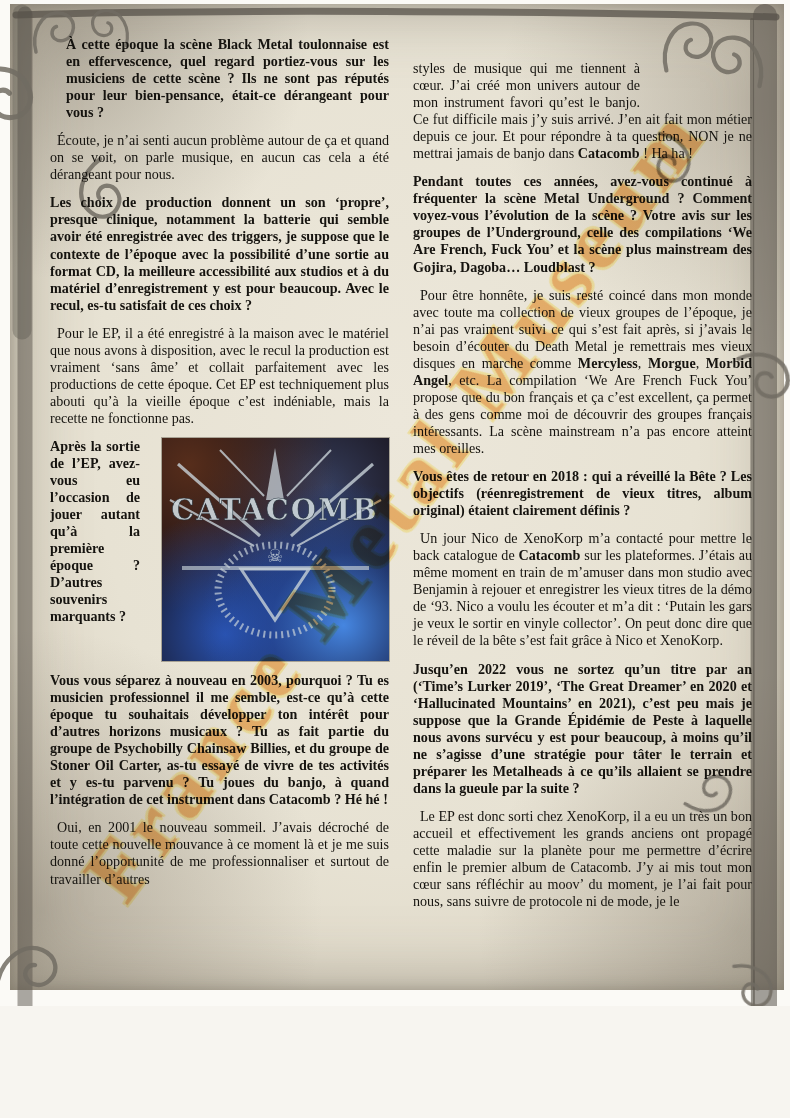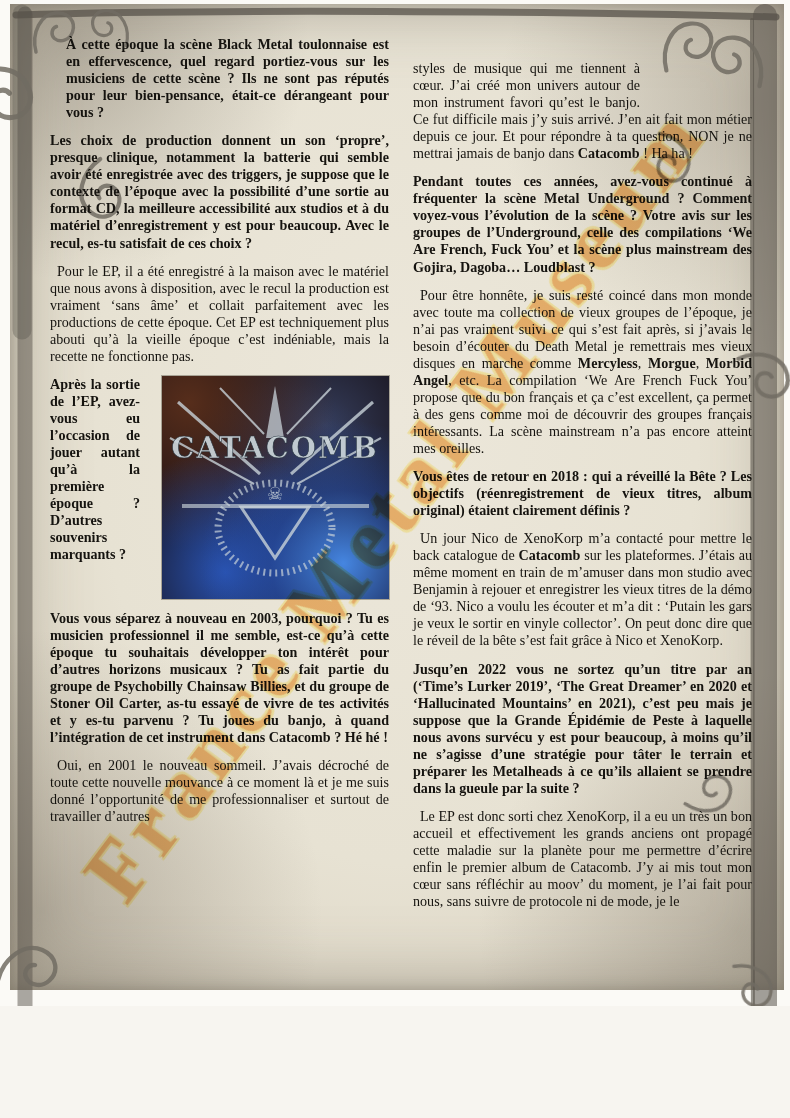--- a/index.html
+++ b/index.html
@@ -81,20 +81,21 @@
       <use href="#curl" transform="translate(120,1096) scale(-0.56,0.56) rotate(170)"></use>
       <use href="#curl" transform="translate(630,1104) scale(0.68) rotate(185)"></use>
       <use href="#curl" transform="translate(700,1106) scale(0.68) rotate(185)"></use>
       <use href="#curl" transform="translate(776,968) scale(0.5) rotate(95)"></use>
     </g>
   </svg>
 
   <div class="content">
     <div class="column" id="left-column">
         <p class="question"><span class="spacer-left" style="width: 16px; height: 74px;"></span><span>À cette époque la scène Black Metal toulonnaise est en effervescence, quel regard portiez-vous sur les musiciens de cette scène ? Ils ne sont pas réputés pour leur bien-pensance, était-ce dérangeant pour vous ?</span></p>
+        <p class="answer"><span>Écoute, je n’ai senti aucun problème autour de ça et quand on se voit, on parle musique, en aucun cas cela a été dérangeant pour nous.</span></p>
         <p class="question"><span>Les choix de production donnent un son ‘propre’, presque clinique, notamment la batterie qui semble avoir été enregistrée avec des triggers, je suppose que le contexte de l’époque avec la possibilité d’une sortie au format CD, la meilleure accessibilité aux studios et à du matériel d’enregistrement y est pour beaucoup. Avec le recul, es-tu satisfait de ces choix ?</span></p>
         <p class="answer"><span>Pour le EP, il a été enregistré à la maison avec le matériel que nous avons à disposition, avec le recul la production est vraiment ‘sans âme’ et collait parfaitement avec les productions de cette époque. Cet EP est techniquement plus abouti qu’à la vieille époque c’est indéniable, mais la recette ne fonctionne pas.</span></p>
         <div class="media-row">
           <p class="question narrow"><span>Après la sortie de l’EP, avez-vous eu l’occasion de jouer autant qu’à la première époque ? D’autres souvenirs marquants ?</span></p>
   <div class="album-cover">
     <svg width="227" height="223" viewBox="0 0 227 223">
       <g stroke="#c8d2d8" fill="none" opacity="0.8">
         <path d="M16,26 L98,98" stroke-width="3"></path>
         <path d="M8,62 L92,108" stroke-width="2"></path>
         <path d="M211,26 L129,98" stroke-width="3"></path>

